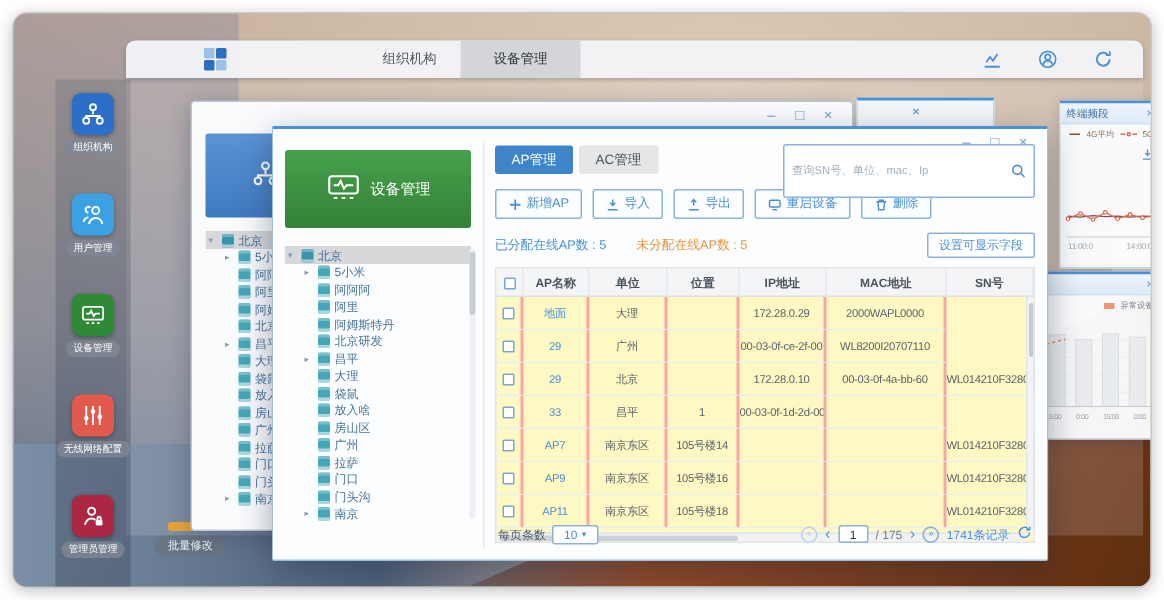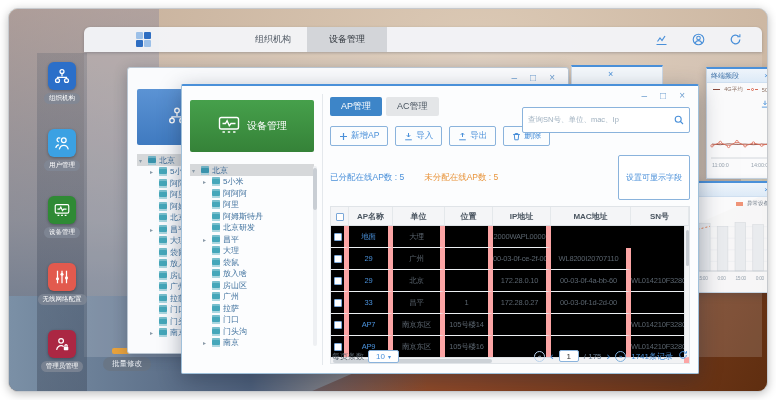--- a/index.html
+++ b/index.html
@@ -108,45 +108,45 @@
   .dev-vscroll { position:absolute; left:131px; top:80px; width:4px; height:180px;
     background:#eef0f3; border-radius:2px; }
   .dev-vscroll i { position:absolute; left:0; top:2px; width:4px; height:42px;
     background:#c9ced4; border-radius:2px; }
   .dev-divider { position:absolute; left:140px; top:8px; bottom:8px; width:1px; background:#e4e8ec; }
   .dev-right { position:absolute; left:148px; top:10px; width:360px; bottom:4px; }
 
   .tabs-row { position:relative; height:21px; display:flex; align-items:center; gap:4px; }
   .ap-tab { font-size:9px; padding:3px 11px; border-radius:2px; background:#e4e6e8; color:#4a5560; }
   .ap-tab.active { background:#3d85c8; color:#fff; }
-  .searchbox { position:absolute; right:0; top:11px; width:168px; height:26px;
+  .searchbox { position:absolute; right:0; top:0; width:168px; height:36px;
     border:1px solid #8ab3dc; border-radius:2px; background:#fff; display:flex;
     align-items:center; padding:0 5px;justify-content:space-between; }
   .searchbox .ph { font-size:7.5px; color:#9fb0bf; white-space:nowrap; }
   .searchbox svg { margin-left:auto; }
 
   .toolbar { margin-top:9px; display:flex; gap:7px; }
   .tbtn { display:flex; align-items:center; gap:3px; border:1px solid #8ab3dc; border-radius:2px;
     background:#fbfdfe; color:#4a90d9; font-size:8.5px; padding:3px 8px; white-space:nowrap; }
 
   .stats-row { margin-top:9px; display:flex; align-items:center; font-size:8.5px; }
   .st-a { color:#4a90d9; } .st-b { color:#e8953d; margin-left:20px; }
   .fields-btn { margin-left:auto; border:1px solid #8ab3dc; border-radius:2px; background:#fff;
-    color:#4a90d9; font-size:8px; padding:16px 7px; }
-
-  .tbl { position:relative; margin-top:6px; height:158px; overflow:hidden;
-    border:1px solid #e0e4e8; background:#000000; }
+    color:#4a90d9; font-size:8px; padding:2px 7px; }
+
+  .tbl { position:relative; margin-top:6px; height:184px; overflow:hidden;
+    border:1px solid #e0e4e8; background:#fef9c3; }
   .tgrid { display:grid; grid-template-columns:18px 44px 52px 48px 58px 80px minmax(0,1fr); }
   .thead { background:#f4f5f7; }
   .th { font-size:8px; font-weight:bold; color:#4a5560; height:19px; line-height:19px;
     text-align:center; border-right:1px solid #e4e8eb; border-bottom:1px solid #dde2e6;
     overflow:hidden; white-space:nowrap; }
   .trow { display:grid; grid-template-columns:18px 44px 52px 48px 58px 80px minmax(0,1fr); }
   .td { font-size:7.5px; letter-spacing:-.2px; color:#5a646e; height:22px; line-height:22px;
-    text-align:center; border-right:5px solid #fca5a5; border-bottom:1px solid #eceff2;
+    text-align:center; border-right:2px solid #fca5a5; border-bottom:1px solid #eceff2;
     overflow:hidden; white-space:nowrap; }
   .td.link { color:#4a90d9; }
   .chk { display:inline-block; width:8px; height:8px; border:1px solid #7aa7d8; border-radius:1px;
     vertical-align:middle; background:#fff; }
   .tbl-vscroll { position:absolute; right:0; top:19px; bottom:6px; width:5px;
     background:#f3f4f6; border-left:1px solid #e2e5e9; }
   .tbl-vscroll i { position:absolute; left:1px; top:4px; width:3px; height:36px;
     background:#c6cbd1; border-radius:2px; }
   .tbl-hscroll { position:absolute; left:0; right:5px; bottom:0; height:6px;
     background:#f1f2f4; border-top:1px solid #e0e3e7; }
@@ -609,20 +609,27 @@
             <span>导入</span>
           </span>
         <span class="tbtn">
             <svg width="9" height="9" viewBox="0 0 9 9" fill="none" stroke="currentColor" stroke-width="1">
               <path d="M4.5 5V1M2.8 2.8L4.5 1l1.7 1.8M1.2 7.8h6.6"></path>
             </svg>
             <span>导出</span>
           </span>
         <span class="tbtn">
             <svg width="9" height="9" viewBox="0 0 9 9" fill="none" stroke="currentColor" stroke-width="1">
+              <rect x="1" y="1.5" width="7" height="4.5" rx="0.8"></rect>
+              <path d="M3 7.8h3"></path>
+            </svg>
+            <span>重启设备</span>
+          </span>
+        <span class="tbtn">
+            <svg width="9" height="9" viewBox="0 0 9 9" fill="none" stroke="currentColor" stroke-width="1">
               <path d="M1.2 2.5h6.6M3.2 2.5v-1h2.6v1M2.3 2.5l.5 5.3h3.4l.5-5.3"></path>
             </svg>
             <span>删除</span>
           </span>
       </div>
 
       <div class="stats-row">
         <span class="st-a">已分配在线AP数 : 5</span>
         <span class="st-b">未分配在线AP数 : 5</span>
         <span class="fields-btn">设置可显示字段</span>
@@ -638,20 +645,21 @@
           <span class="th">MAC地址</span>
           <span class="th">SN号</span>
         </div>
         <div>
 
             <div class="trow">
               <span class="td"><span class="chk"></span></span>
               <span class="td link">地面</span>
               <span class="td">大理</span>
               <span class="td"></span>
+              <span class="td">172.28.0.29</span>
               <span class="td">2000WAPL0000</span>
             </div>
 
             <div class="trow">
               <span class="td"><span class="chk"></span></span>
               <span class="td link">29</span>
               <span class="td">广州</span>
               <span class="td"></span>
               <span class="td">00-03-0f-ce-2f-00</span>
               <span class="td">WL8200I20707110</span>
@@ -665,21 +673,20 @@
               <span class="td">172.28.0.10</span>
               <span class="td">00-03-0f-4a-bb-60</span>
               <span class="td">WL014210F328000</span>
             </div>
 
             <div class="trow">
               <span class="td"><span class="chk"></span></span>
               <span class="td link">33</span>
               <span class="td">昌平</span>
               <span class="td">1</span>
-              <span class="td">172.28.0.27</span>
               <span class="td">00-03-0f-1d-2d-00</span>
               <span class="td"></span>
             </div>
 
             <div class="trow">
               <span class="td"><span class="chk"></span></span>
               <span class="td link">AP7</span>
               <span class="td">南京东区</span>
               <span class="td">105号楼14</span>
               <span class="td"></span>

